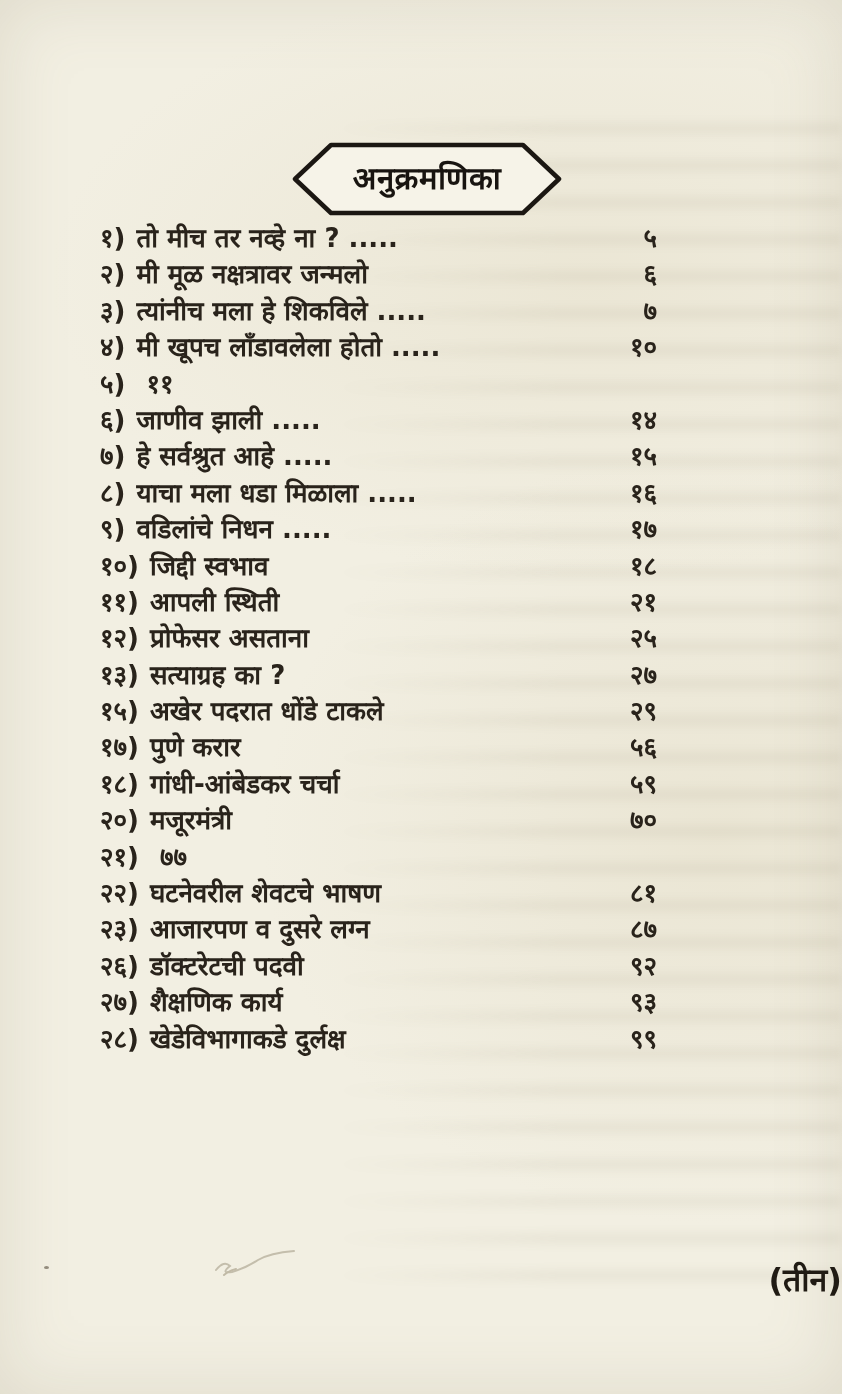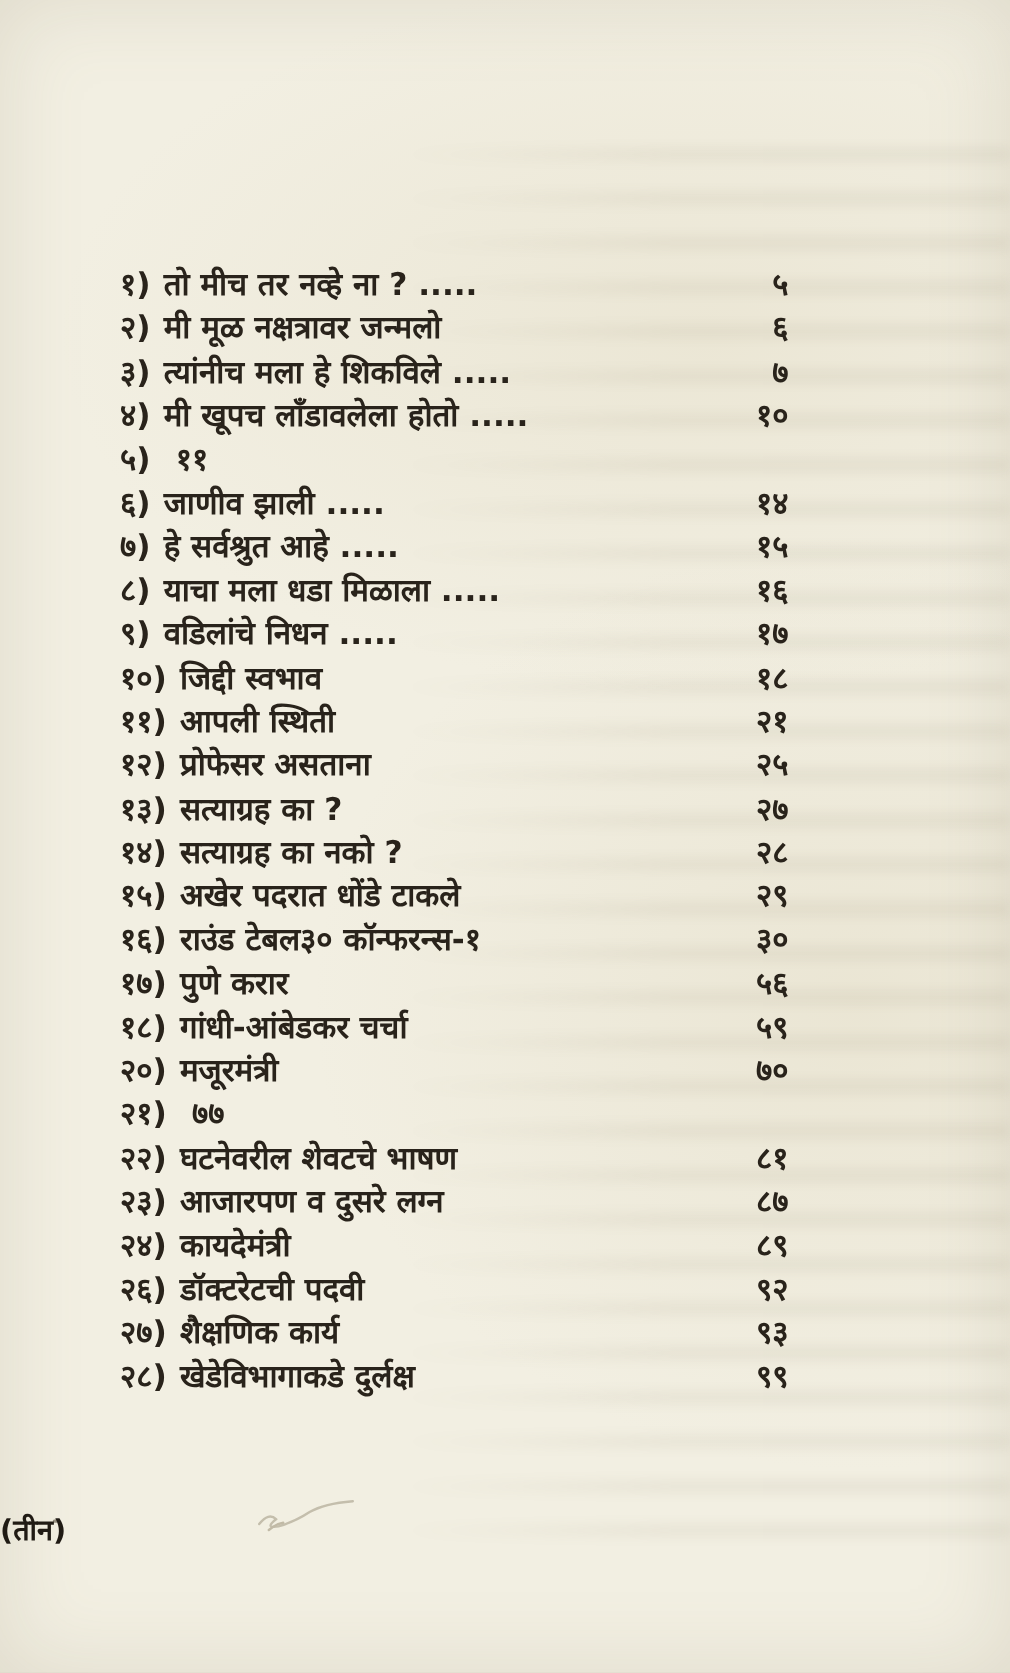--- a/index.html
+++ b/index.html
@@ -41,35 +41,41 @@
   .row {
     display:flex; align-items:baseline;
     height:36.4px; line-height:36.4px;
     font-size:26px; font-weight:600; white-space:nowrap;
   }
   .num   { margin-right:11px; }
   .title { flex:1; overflow:visible; }
   .page  { margin-left:10px; text-align:right; }
   .footer {
     position:absolute; left:0; top:1257px; width:842px;
-    text-align:left; font-size:24px; font-weight:700; color:#201b14;
+    text-align:right; font-size:32px; font-weight:700; color:#201b14;
   }
   .squiggle { position:absolute; left:210px; top:1246px; opacity:.55; }
   .margin-dot {
     position:absolute; left:44px; top:1266px; width:5px; height:3px;
     background:#6b6252; border-radius:50%; opacity:.7;
   }
 </style>
 </head>
 <body>
 
 <div class="paper">
 
   <div class="bleed"></div>
 
+  <div class="badge">
+    <svg viewBox="0 0 272 78">
+      <polygon points="4,39 40,5 232,5 268,39 232,73 40,73" fill="#f6f3e8" stroke="#1b1712" stroke-width="4.5" stroke-linejoin="round"></polygon>
+    </svg>
+    <div class="badge-label">अनुक्रमणिका</div>
+  </div>
 
   <div class="toc">
 
       <div class="row">
         <span class="num">१)</span>
         <span class="title">तो मीच तर नव्हे ना ? .....</span>
         <span class="page">५</span>
       </div>
 
       <div class="row">
@@ -136,37 +142,27 @@
         <span class="title">प्रोफेसर असताना</span>
         <span class="page">२५</span>
       </div>
 
       <div class="row">
         <span class="num">१३)</span>
         <span class="title">सत्याग्रह का ?</span>
         <span class="page">२७</span>
       </div>
 
-      <div class="row">
-        <span class="num">१४)</span>
-        <span class="title">सत्याग्रह का नको ?</span>
-        <span class="page">२८</span>
-      </div>
 
       <div class="row">
         <span class="num">१५)</span>
         <span class="title">अखेर पदरात धोंडे टाकले</span>
         <span class="page">२९</span>
       </div>
 
-      <div class="row">
-        <span class="num">१६)</span>
-        <span class="title">राउंड टेबल३० कॉन्फरन्स-१</span>
-        <span class="page">३०</span>
-      </div>
 
       <div class="row">
         <span class="num">१७)</span>
         <span class="title">पुणे करार</span>
         <span class="page">५६</span>
       </div>
 
       <div class="row">
         <span class="num">१८)</span>
         <span class="title">गांधी-आंबेडकर चर्चा</span>
@@ -190,25 +186,20 @@
         <span class="title">घटनेवरील शेवटचे भाषण</span>
         <span class="page">८१</span>
       </div>
 
       <div class="row">
         <span class="num">२३)</span>
         <span class="title">आजारपण व दुसरे लग्न</span>
         <span class="page">८७</span>
       </div>
 
-      <div class="row">
-        <span class="num">२४)</span>
-        <span class="title">कायदेमंत्री</span>
-        <span class="page">८९</span>
-      </div>
 
 
       <div class="row">
         <span class="num">२६)</span>
         <span class="title">डॉक्टरेटची पदवी</span>
         <span class="page">९२</span>
       </div>
 
       <div class="row">
         <span class="num">२७)</span>

